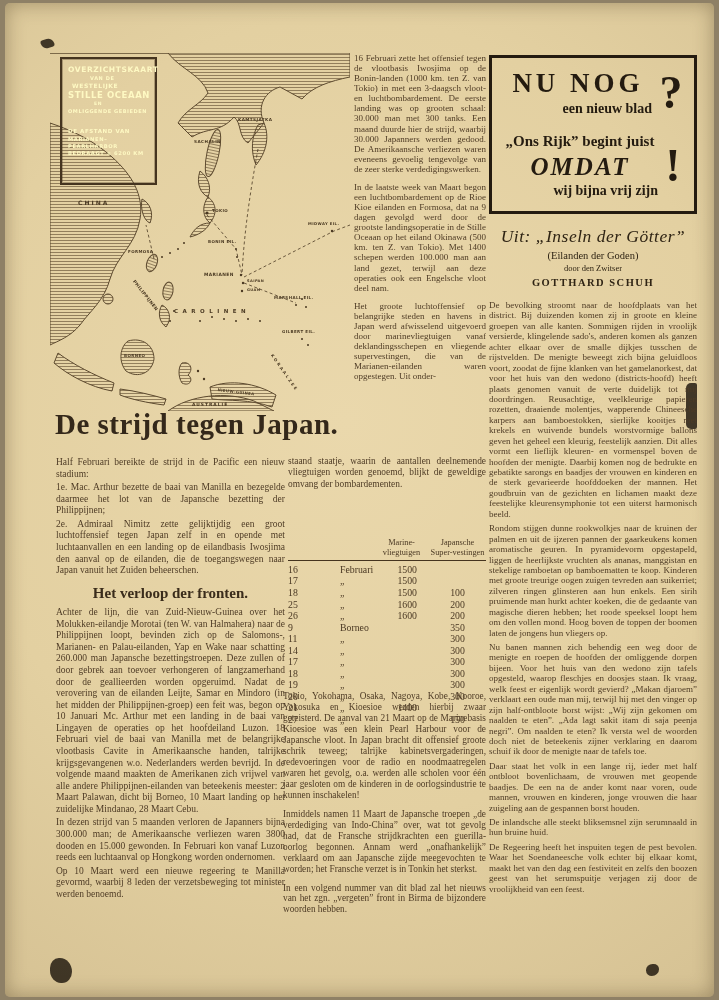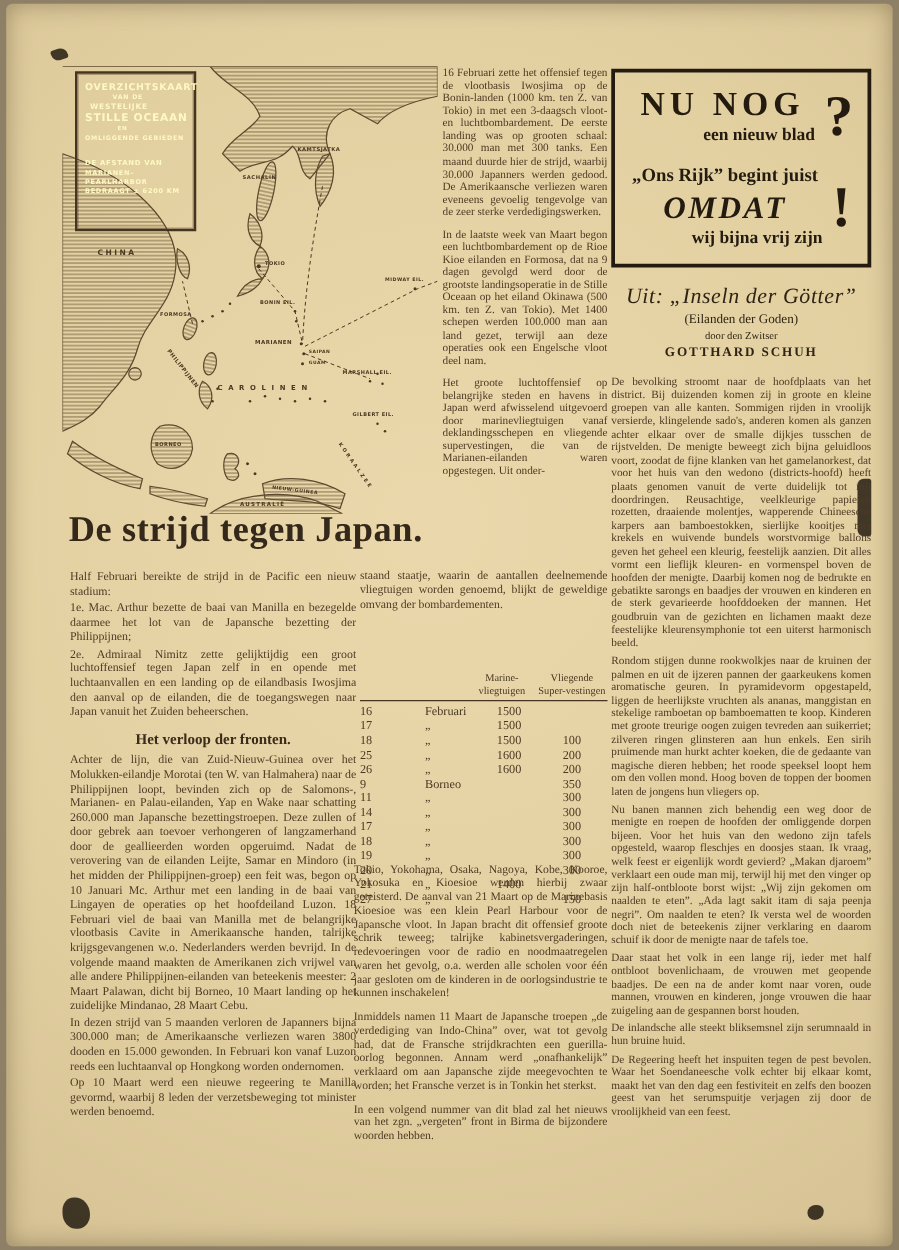--- a/index.html
+++ b/index.html
@@ -28,21 +28,21 @@
   .lg7{font-size:5.5px;margin-top:14px;} .lg8{font-size:5.2px;} .lg9{font-size:5.2px;}
 
   
   .justify{text-align:justify;hyphens:auto;}
   p{margin:0;}
   #headline{position:absolute;left:55px;top:408px;width:310px;font-size:29px;font-weight:bold;
        color:#34281a;letter-spacing:.5px;}
   #col-left{position:absolute;left:56px;top:457px;width:229px;height:508px;overflow:hidden;
        font-size:9.5px;line-height:1.22;}
   #col-left p{margin-bottom:2px;}
-  .fronten-head{text-align:center;font-weight:bold;font-size:12px;color:#3a2c1b;margin:7px 0 5px 0;}
+  .fronten-head{text-align:center;font-weight:bold;font-size:15px;color:#3a2c1b;margin:7px 0 5px 0;}
   #col-mid-upper{position:absolute;left:354px;top:53px;width:132px;height:402px;overflow:hidden;
        font-size:9px;line-height:1.12;}
   #col-mid-upper p{margin-bottom:8px;}
   #col-mid-lower{position:absolute;left:288px;top:456px;width:198px;font-size:9.4px;line-height:1.2;}
   #col-mid-bottom{position:absolute;left:283px;top:691px;width:203px;height:248px;overflow:hidden;
        font-size:9.3px;line-height:1.18;}
   #col-mid-bottom p{margin-bottom:8px;}
 
   
   #tbl{position:absolute;left:288px;top:503px;width:198px;color:#4a3823;margin-top:35px;}
@@ -202,21 +202,21 @@
 
 <div id="col-mid-lower" class="justify">
   <p>staand staatje, waarin de aantallen deelnemende vliegtuigen worden genoemd, blijkt de geweldige omvang der bombardementen.</p>
 </div>
 
 <div id="tbl">
   <div class="thead">
     <span class="hcell"></span>
     <span class="hcell">Marine-
 vliegtuigen</span>
-    <span class="hcell">Vliegende
+    <span class="hcell">Japansche
 Super-vestingen</span>
   </div>
   <hr class="trule">
   <div>
 
   <div class="trow">
         <span class="td day">16</span>
         <span class="td month">Februari</span>
         <span class="td marine">1500</span>
         <span class="td fortress"></span>

